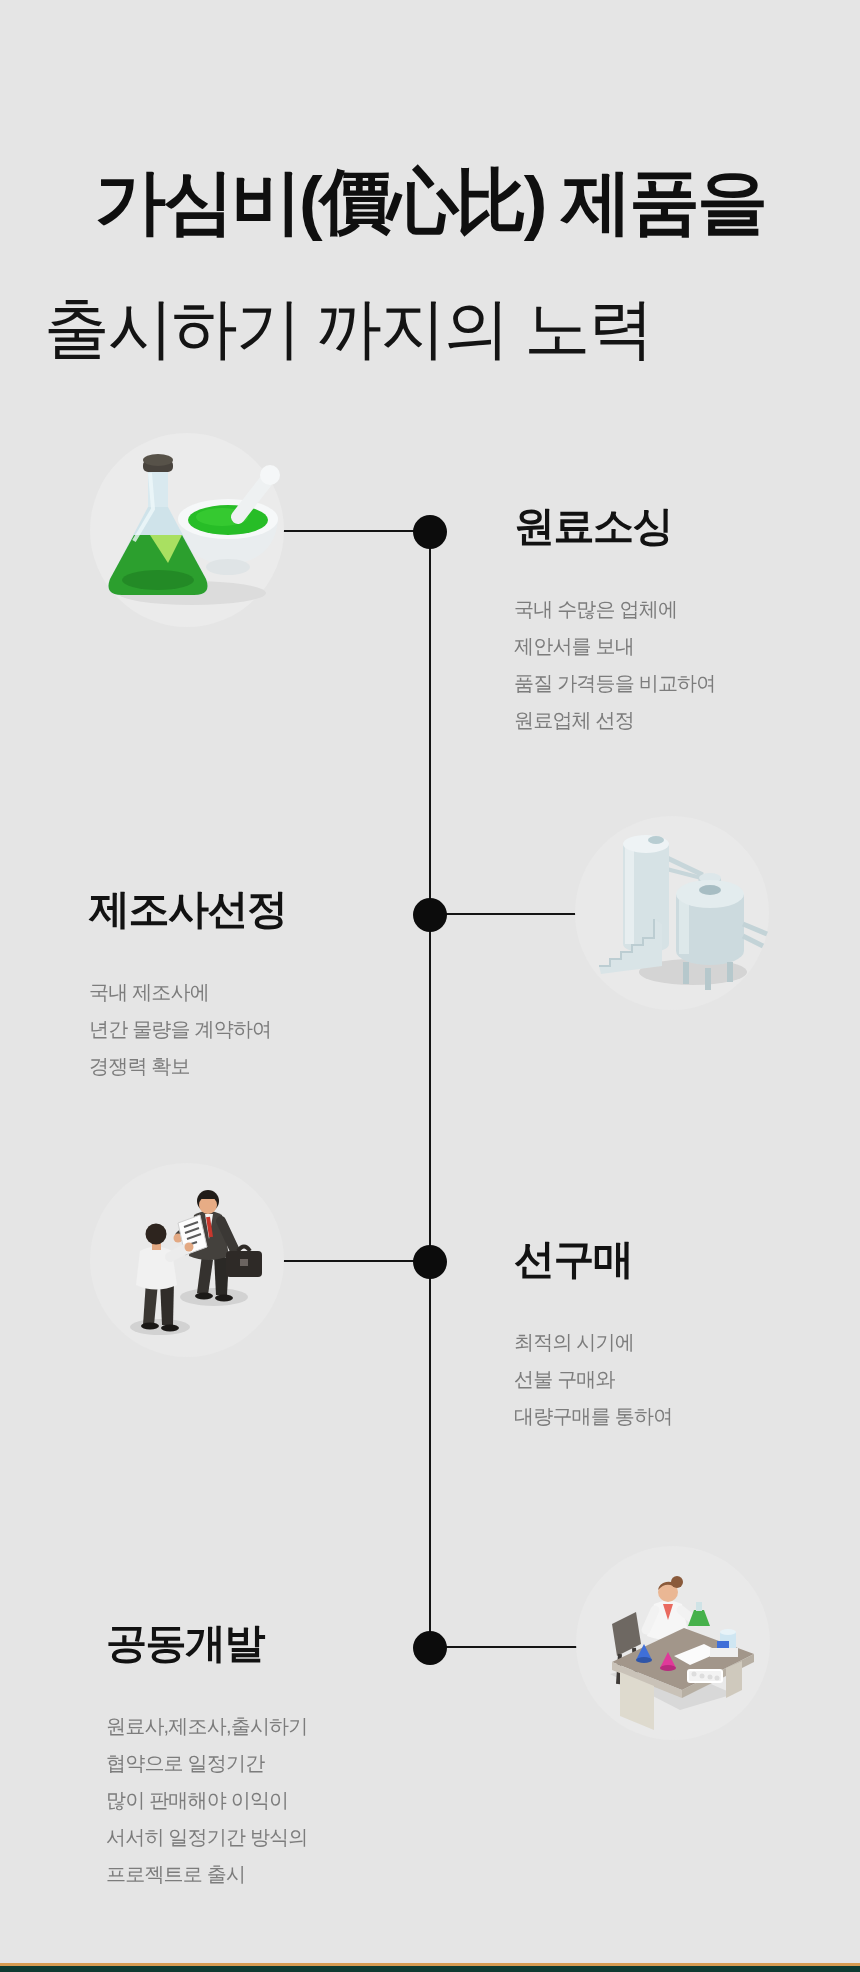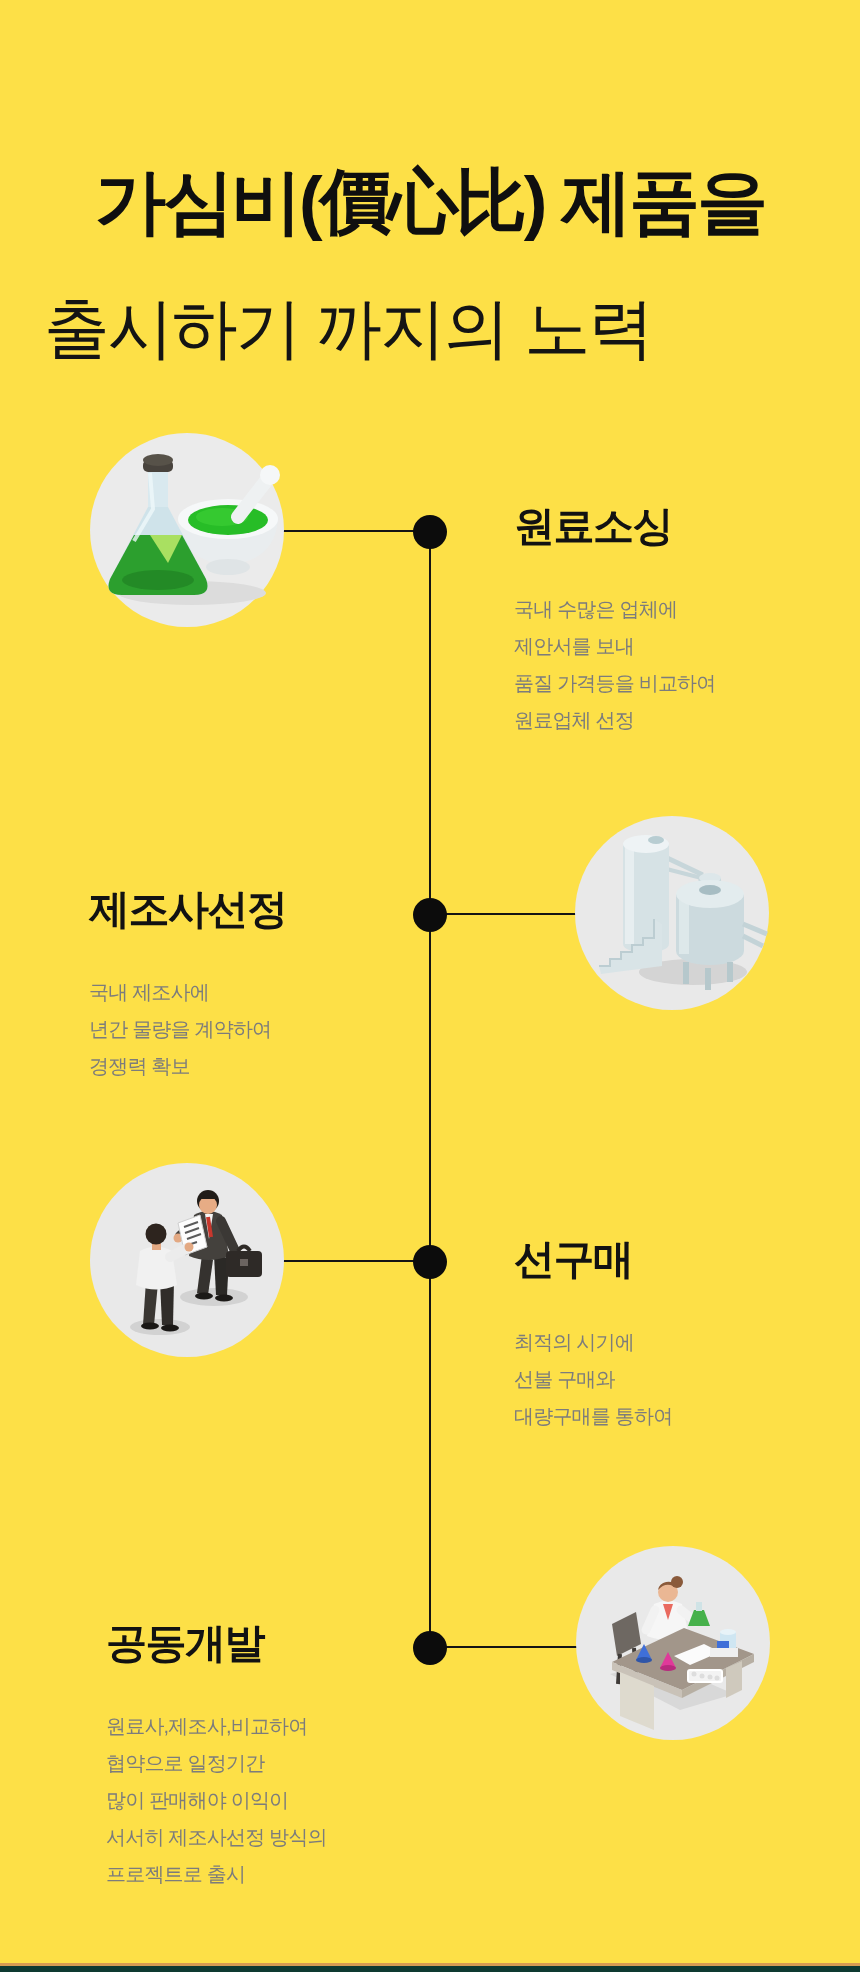--- a/index.html
+++ b/index.html
@@ -1,20 +1,20 @@
 <!DOCTYPE html>
 <html><head>
 <meta charset="utf-8">
 <style>
   html, body { margin: 0; padding: 0; background: #ffffff; }
   .page {
     position: relative;
     width: 860px;
     height: 1972px;
-    background: #fde047;
+    background: #e5e5e5;
     overflow: hidden;
     font-family: "Liberation Sans", "DejaVu Sans", sans-serif;
   }
   
   .title-line1 {
     position: absolute; left: 0; top: 166px; width: 860px;
     text-align: center; font-size: 71px; font-weight: 800;
     letter-spacing: -3px; color: #0f0f0f; line-height: 1;
   }
   .title-line2 {
@@ -245,24 +245,24 @@
     <div class="step-lines">
       <div>최적의 시기에</div>
       <div>선불 구매와</div>
       <div>대량구매를 통하여</div>
     </div>
   </div>
 
   <div class="step-text st4">
     <div class="step-heading">공동개발</div>
     <div class="step-lines">
-      <div>원료사,제조사,비교하여</div>
+      <div>원료사,제조사,출시하기</div>
       <div>협약으로 일정기간</div>
       <div>많이 판매해야 이익이</div>
-      <div>서서히 제조사선정 방식의</div>
+      <div>서서히 일정기간 방식의</div>
       <div>프로젝트로 출시</div>
     </div>
   </div>
 
   <div class="footer-gold"></div>
   <div class="footer-dark"></div>
 
 </div>
 
 </body></html>

